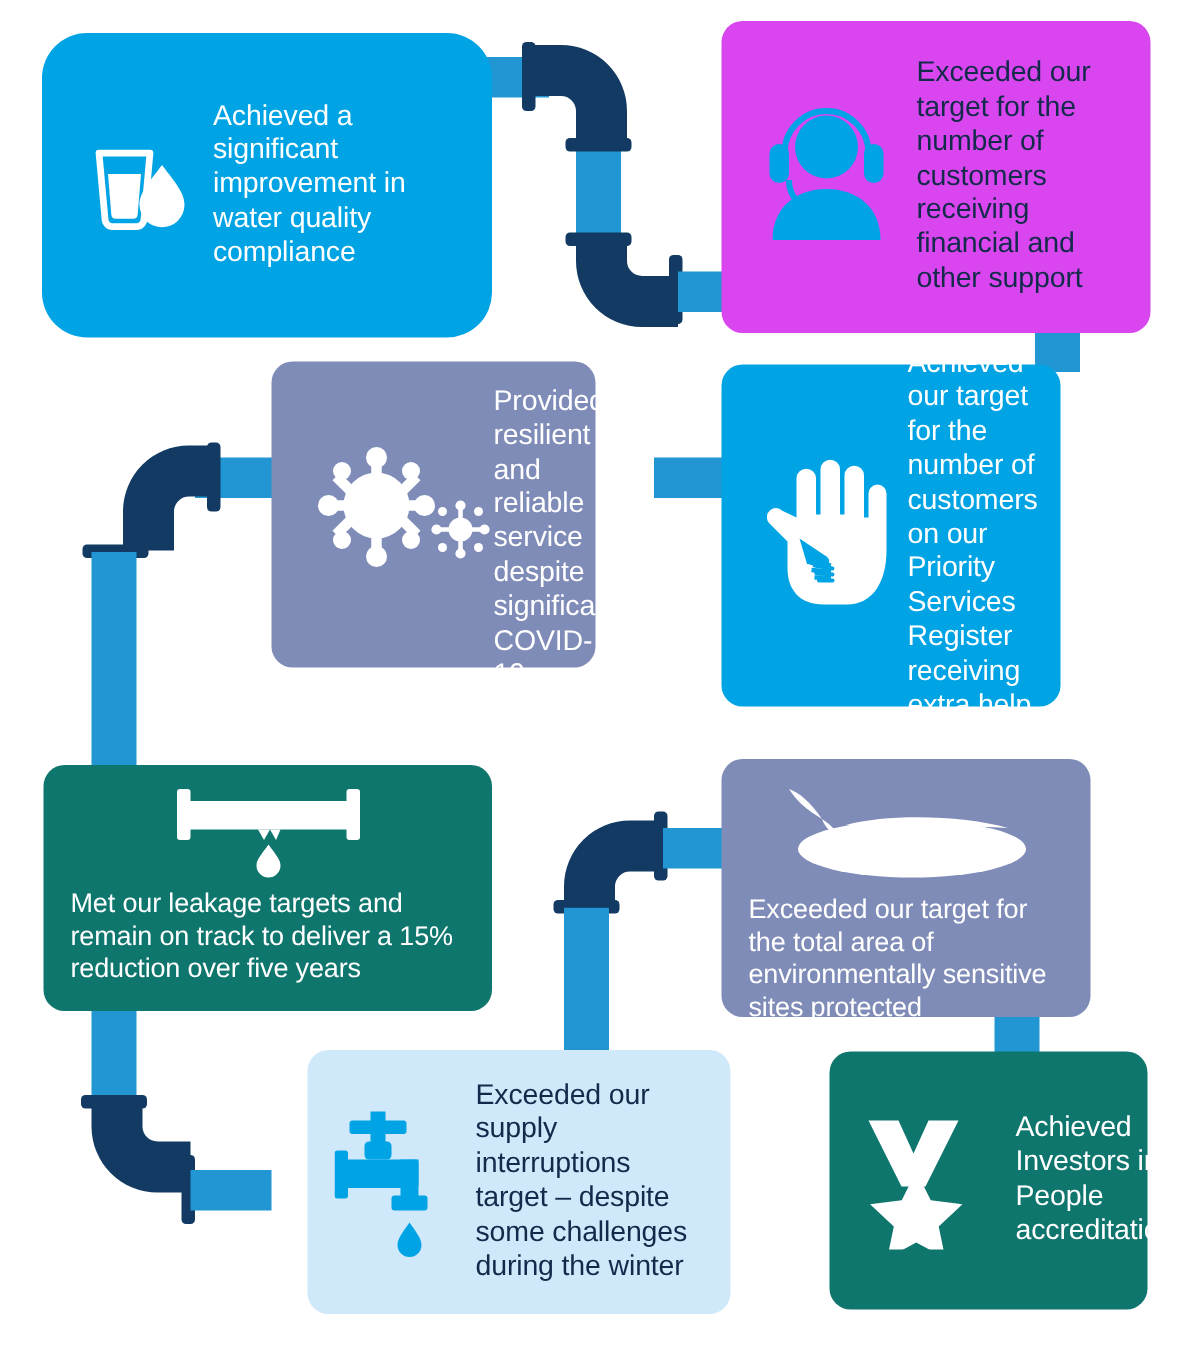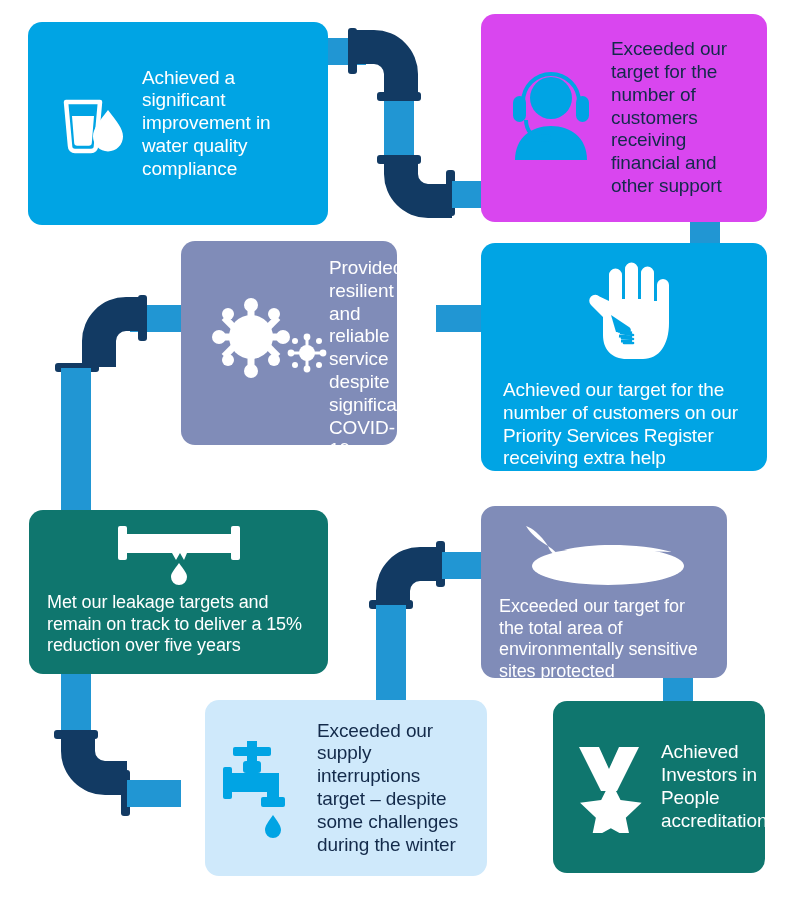--- a/index.html
+++ b/index.html
@@ -40,40 +40,41 @@
   .v-navy      { background: #0f766e; }
 
   .t-white { color: #ffffff; }
   .t-navy  { color: #132a4a; }
 
   
   #card-water {
     left: 28px; top: 22px; width: 300px; height: 203px;
     flex-direction: row; gap: 14px;
     padding-left: 24px;
+    border-radius: 30px;
   }
   #card-water .card-text { font-size: 19px; }
 
   #card-support {
     left: 481px; top: 14px; width: 286px; height: 208px;
     flex-direction: row; gap: 10px; padding-left: 20px;
   }
   #card-support .card-text { font-size: 19px; }
 
   #card-covid {
     left: 181px; top: 241px; width: 216px; height: 204px;
     flex-direction: row; align-items: flex-start; justify-content: flex-start;
     padding: 16px 18px;
   }
   #card-covid .icon-wrap { align-self: center; margin-bottom: 6px; }
   #card-covid .card-text { font-size: 19px; }
 
   #card-psr {
-    left: 481px; top: 243px; width: 286px; height: 228px;
-    flex-direction: column; gap: 10px; padding-left: 22px;
+    left: 481px; top: 243px; width: 226px; height: 228px;
+    flex-direction: row; gap: 10px; padding-left: 22px;
   }
   #card-psr .card-text { font-size: 19px; }
 
   #card-leakage {
     left: 29px; top: 510px; width: 299px; height: 164px;
     flex-direction: column; align-items: flex-start; justify-content: flex-start;
     padding: 12px 18px;
   }
   #card-leakage .icon-wrap { align-self: center; margin-bottom: 4px; }
   #card-leakage .card-text { font-size: 18px; }
@@ -87,21 +88,21 @@
   #card-env .card-text { font-size: 18px; }
 
   #card-supply {
     left: 177px; top: 700px; width: 282px; height: 176px;
     flex-direction: row; gap: 14px; padding-left: 18px; margin-left: 28px;
   }
   #card-supply .card-text { font-size: 19px; }
 
   #card-iip {
     left: 553px; top: 701px; width: 212px; height: 172px;
-    flex-direction: row; gap: 12px; padding-left: 20px;
+    flex-direction: row; gap: 28px; padding-left: 20px;
   }
   #card-iip .card-text { font-size: 19px; }
 </style>
 </head>
 <body>
 
 <div id="stage">
 
   <svg class="pipe-layer" width="795" height="899" viewBox="0 0 795 899">
 

